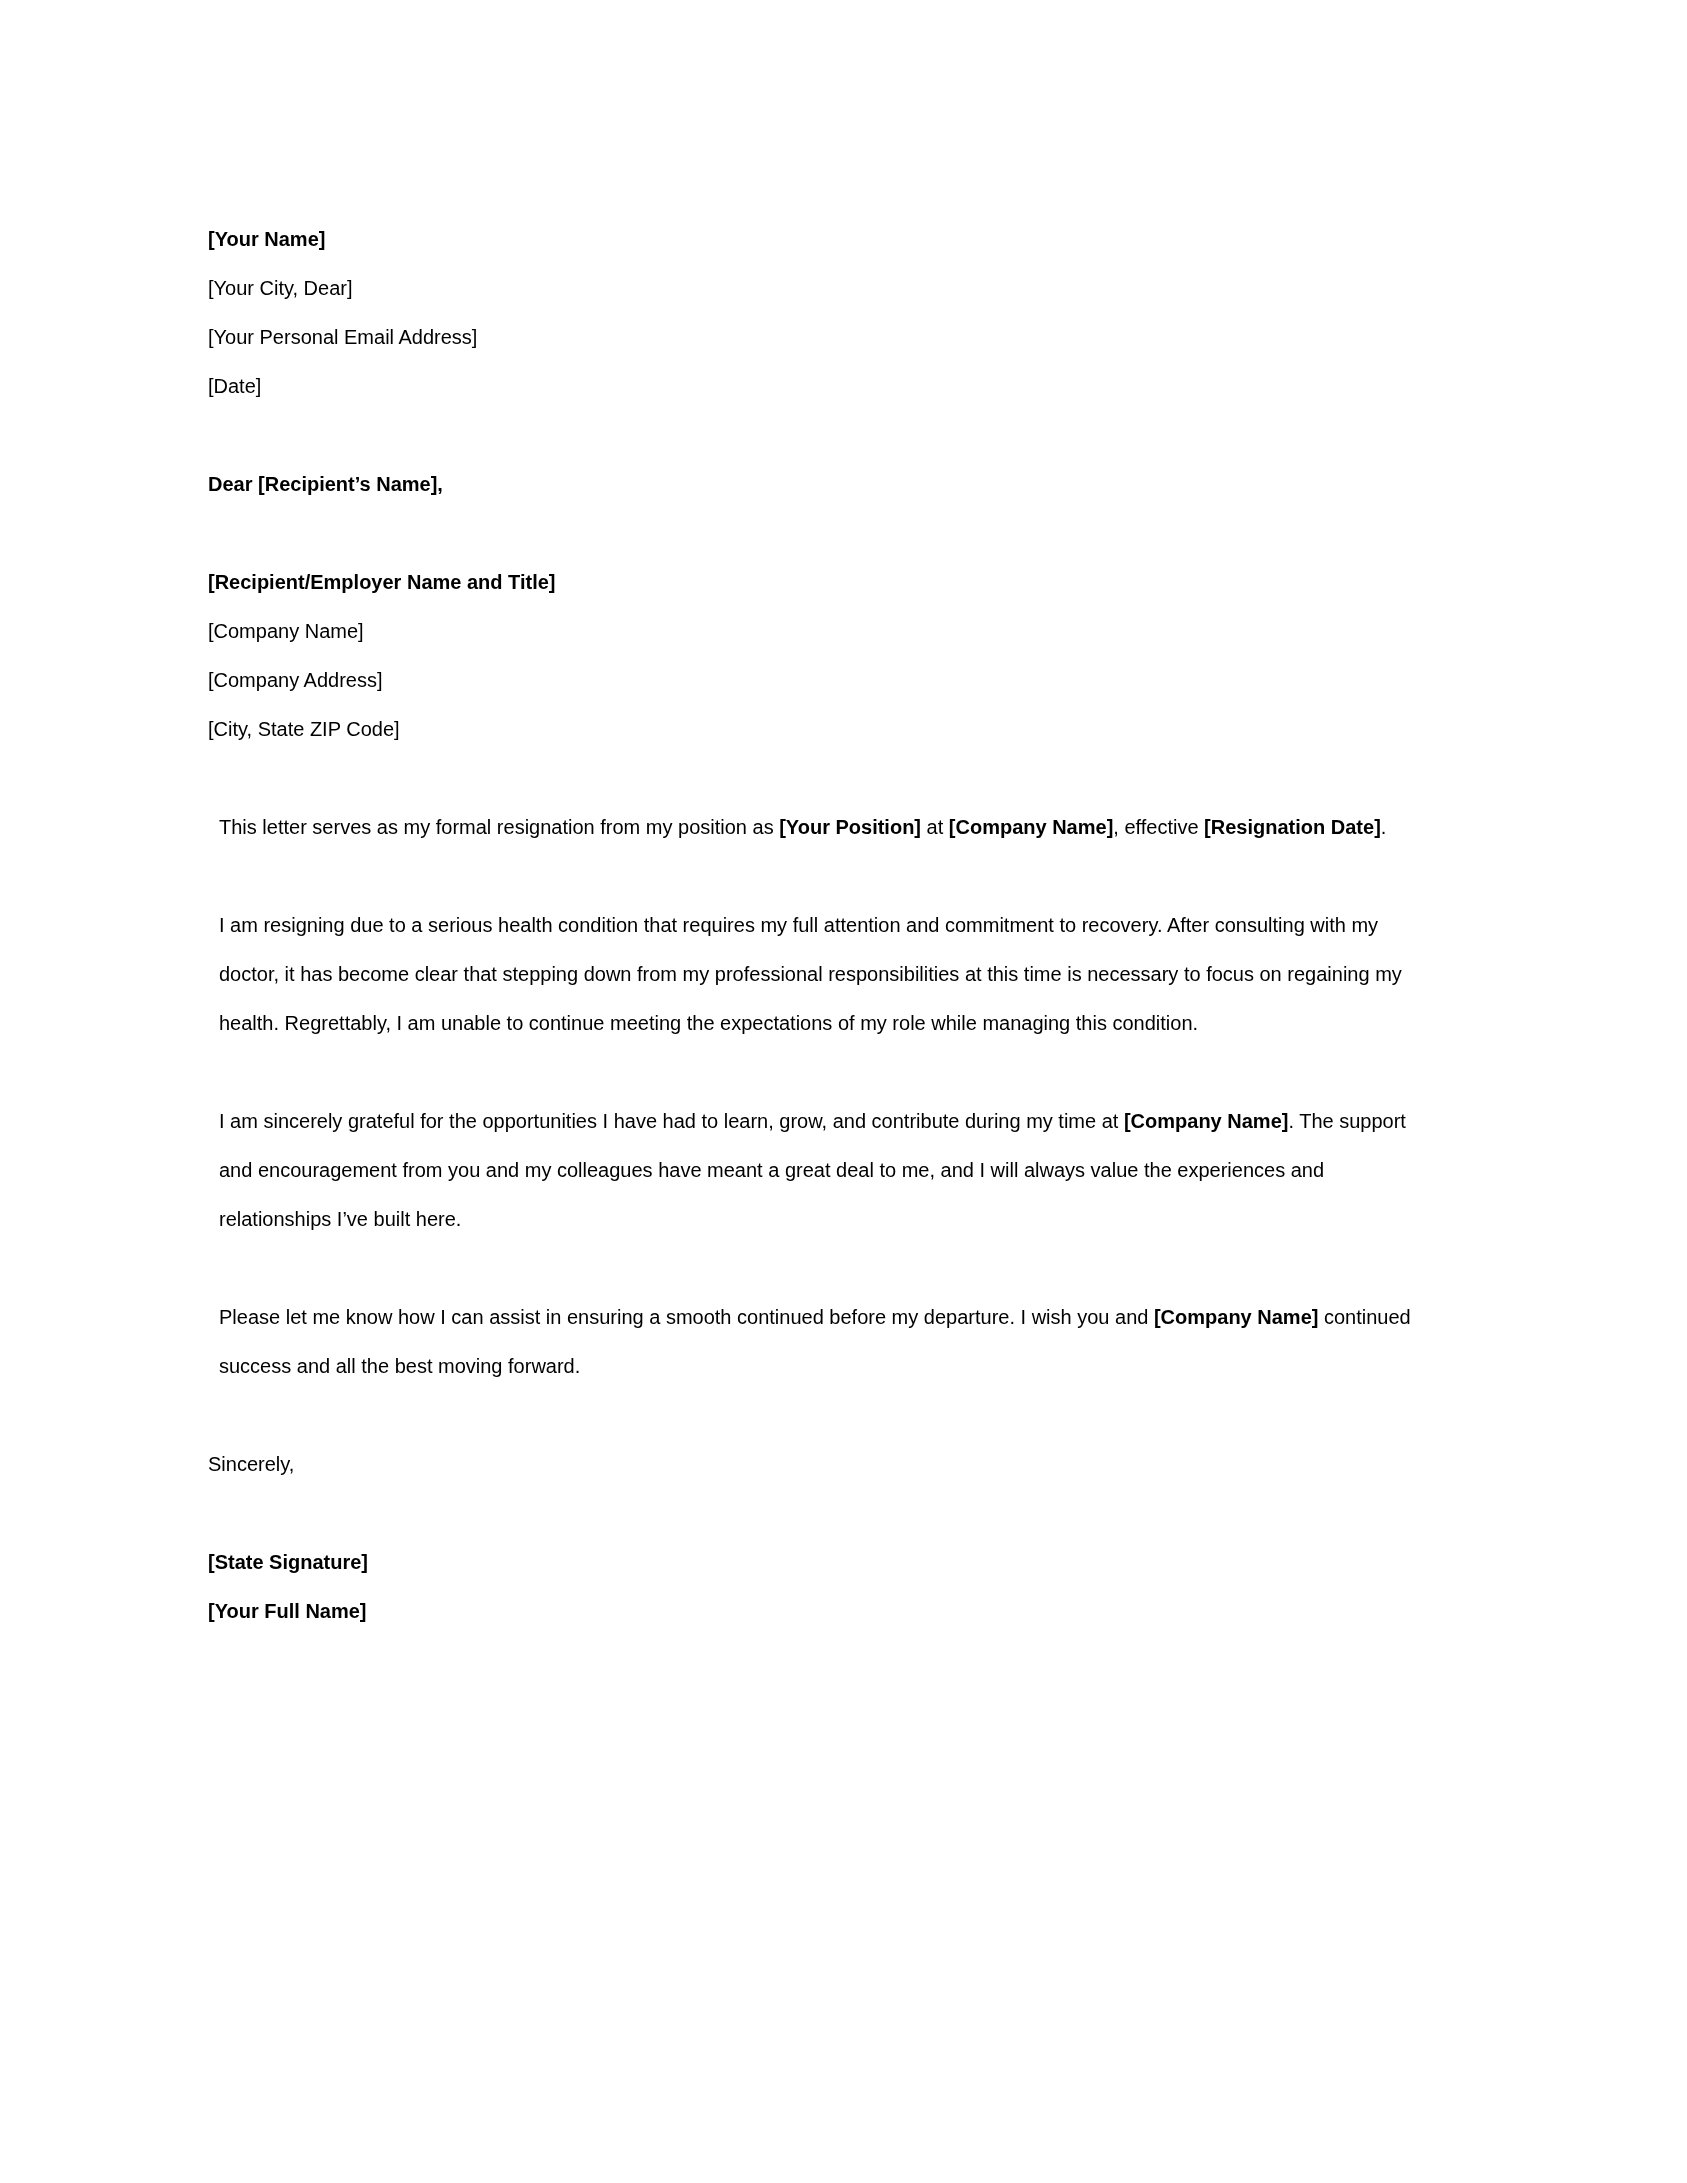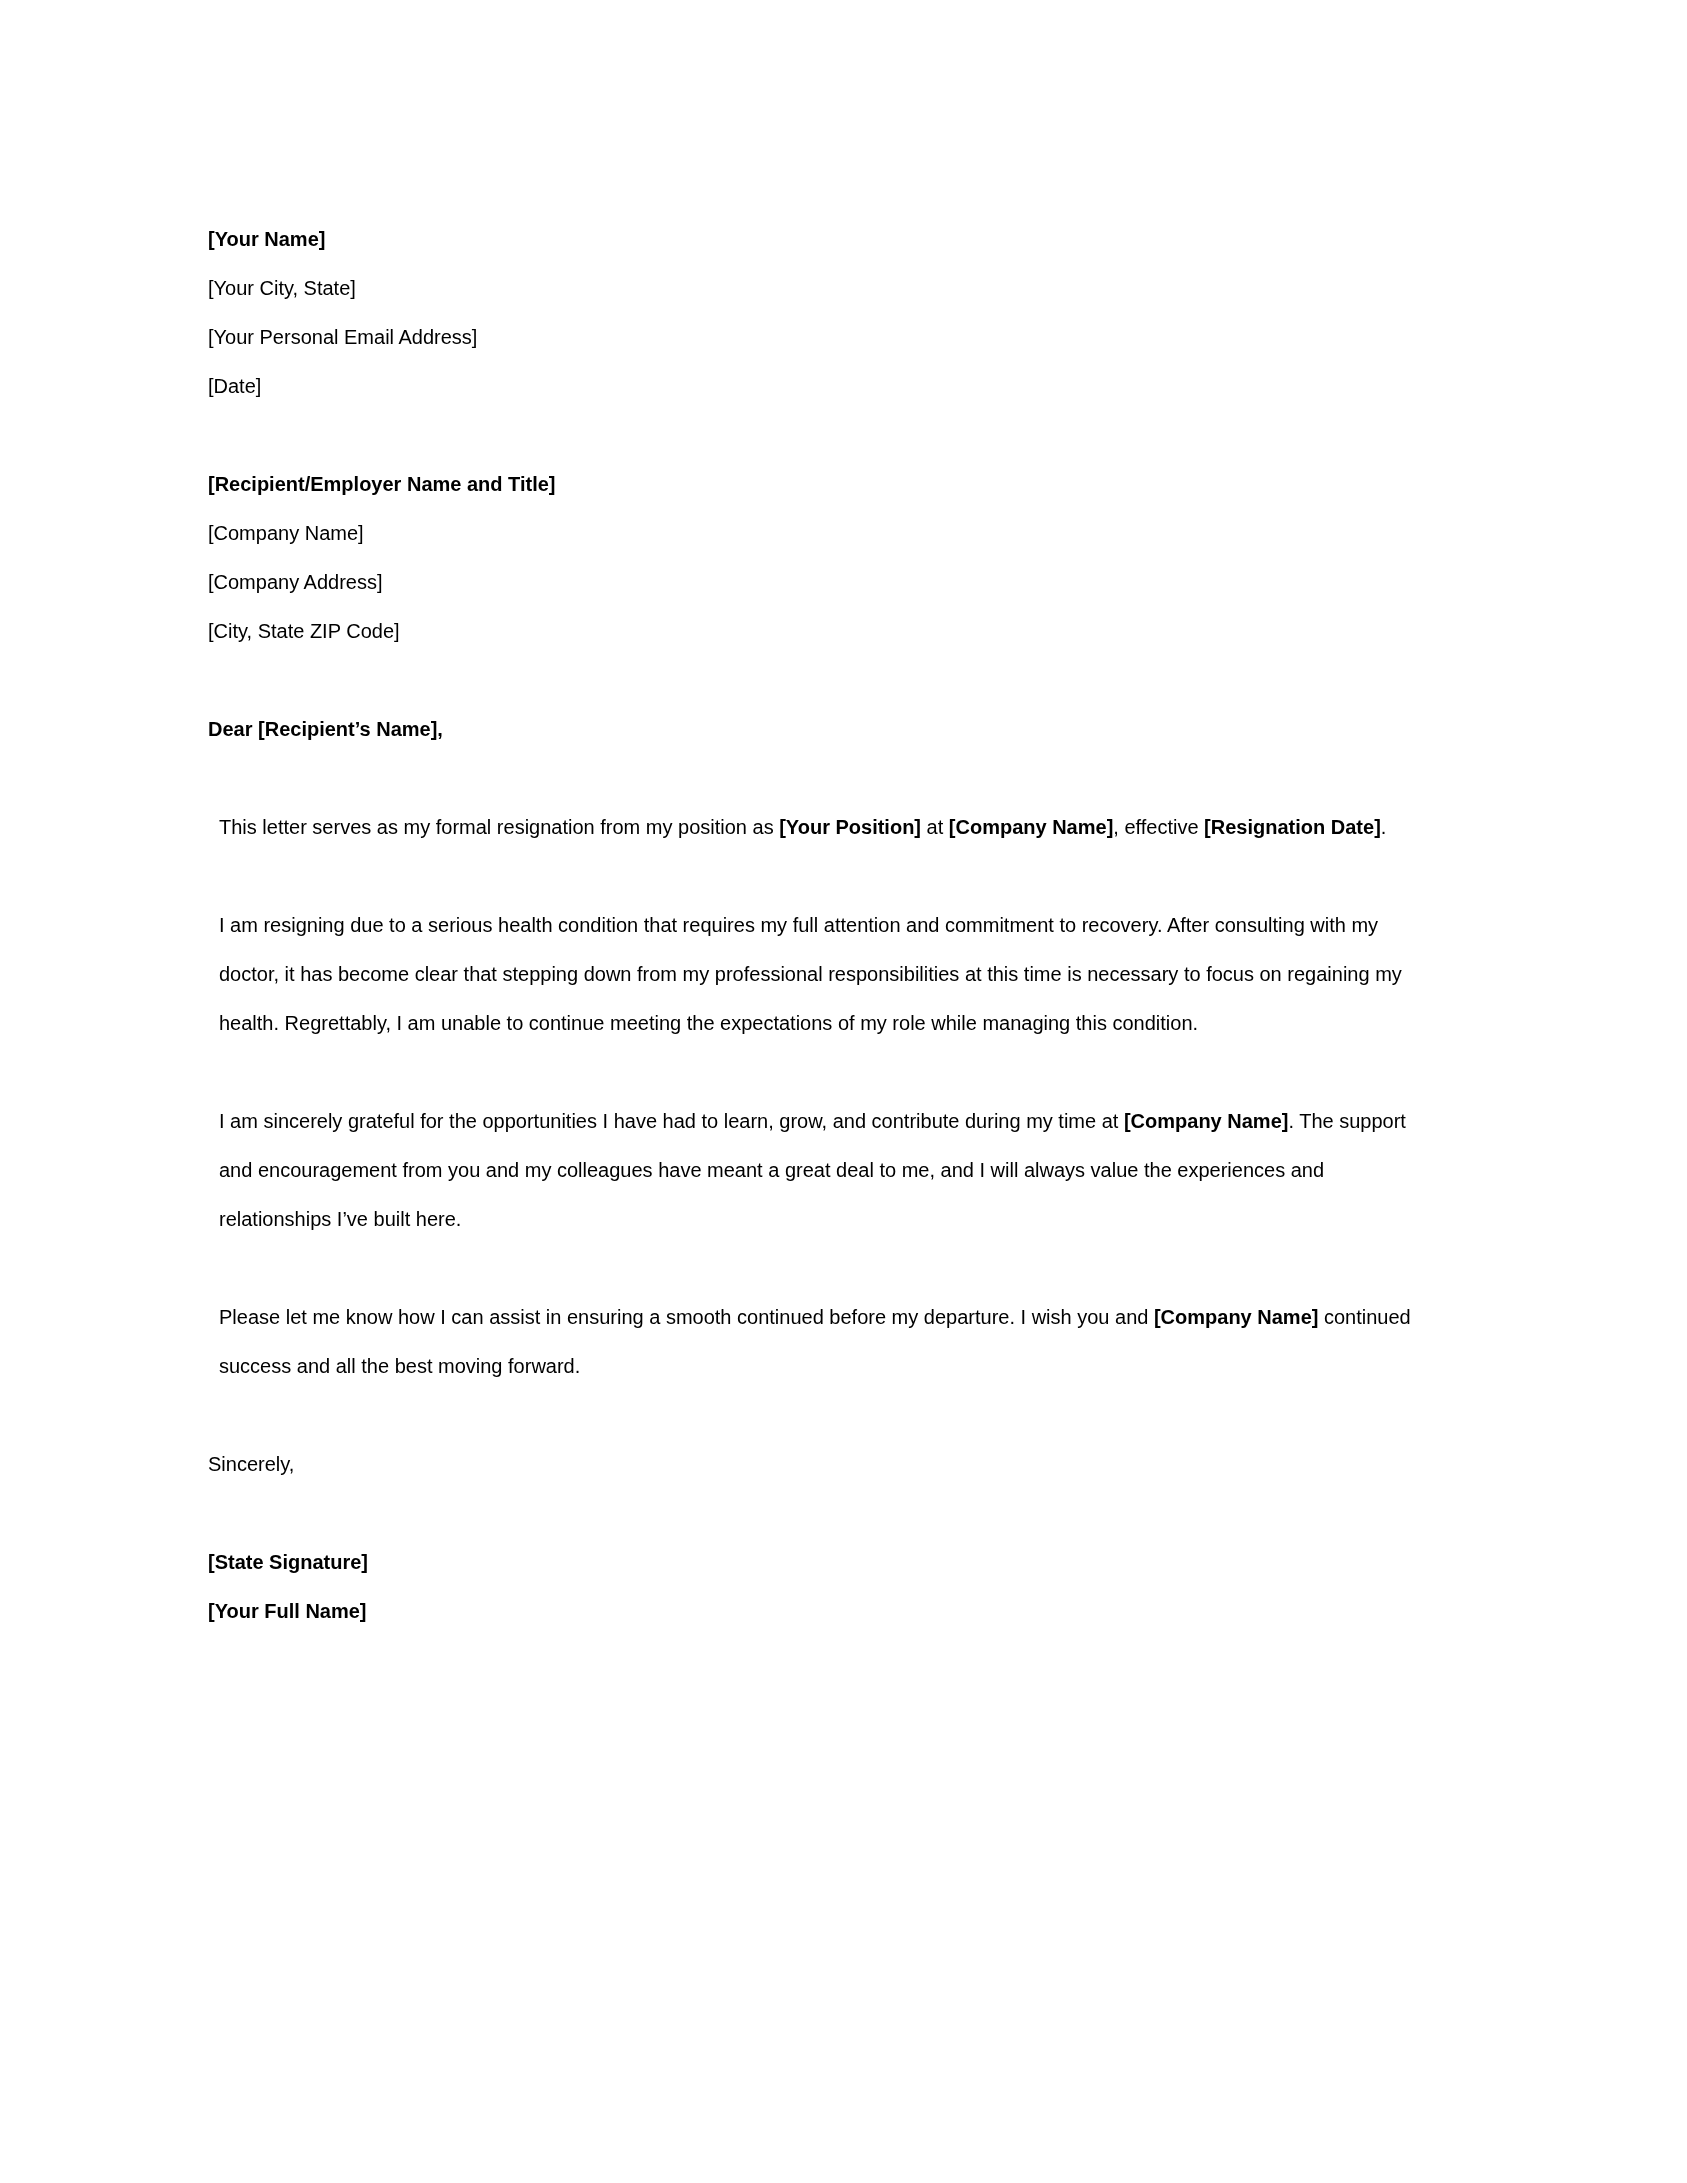--- a/index.html
+++ b/index.html
@@ -42,34 +42,34 @@
   }
 </style>
 </head>
 <body>
 
 <div class="page">
   <div class="letter">
 
     <div class="block">
       <div class="line bold">[Your Name]</div>
-      <div class="line">[Your City, State]</div>
+      <div class="line">[Your City, Dear]</div>
       <div class="line">[Your Personal Email Address]</div>
       <div class="line">[Date]</div>
+    </div>
+
+    <div class="block">
+      <div class="line bold">Dear [Recipient’s Name],</div>
     </div>
 
     <div class="block">
       <div class="line bold">[Recipient/Employer Name and Title]</div>
       <div class="line">[Company Name]</div>
       <div class="line">[Company Address]</div>
       <div class="line">[City, State ZIP Code]</div>
-    </div>
-
-    <div class="block">
-      <div class="line bold">Dear [Recipient’s Name],</div>
     </div>
 
     <div class="block">
       <p class="para"><span>This letter serves as my formal resignation from my position as </span><span class="bold">[Your Position]</span><span> at </span><span class="bold">[Company Name]</span><span>, effective </span><span class="bold">[Resignation Date]</span><span>.</span></p>
     </div>
 
     <div class="block">
       <p class="para">I am resigning due to a serious health condition that requires my full attention and commitment to recovery. After consulting with my doctor, it has become clear that stepping down from my professional responsibilities at this time is necessary to focus on regaining my health. Regrettably, I am unable to continue meeting the expectations of my role while managing this condition.</p>
     </div>
 

